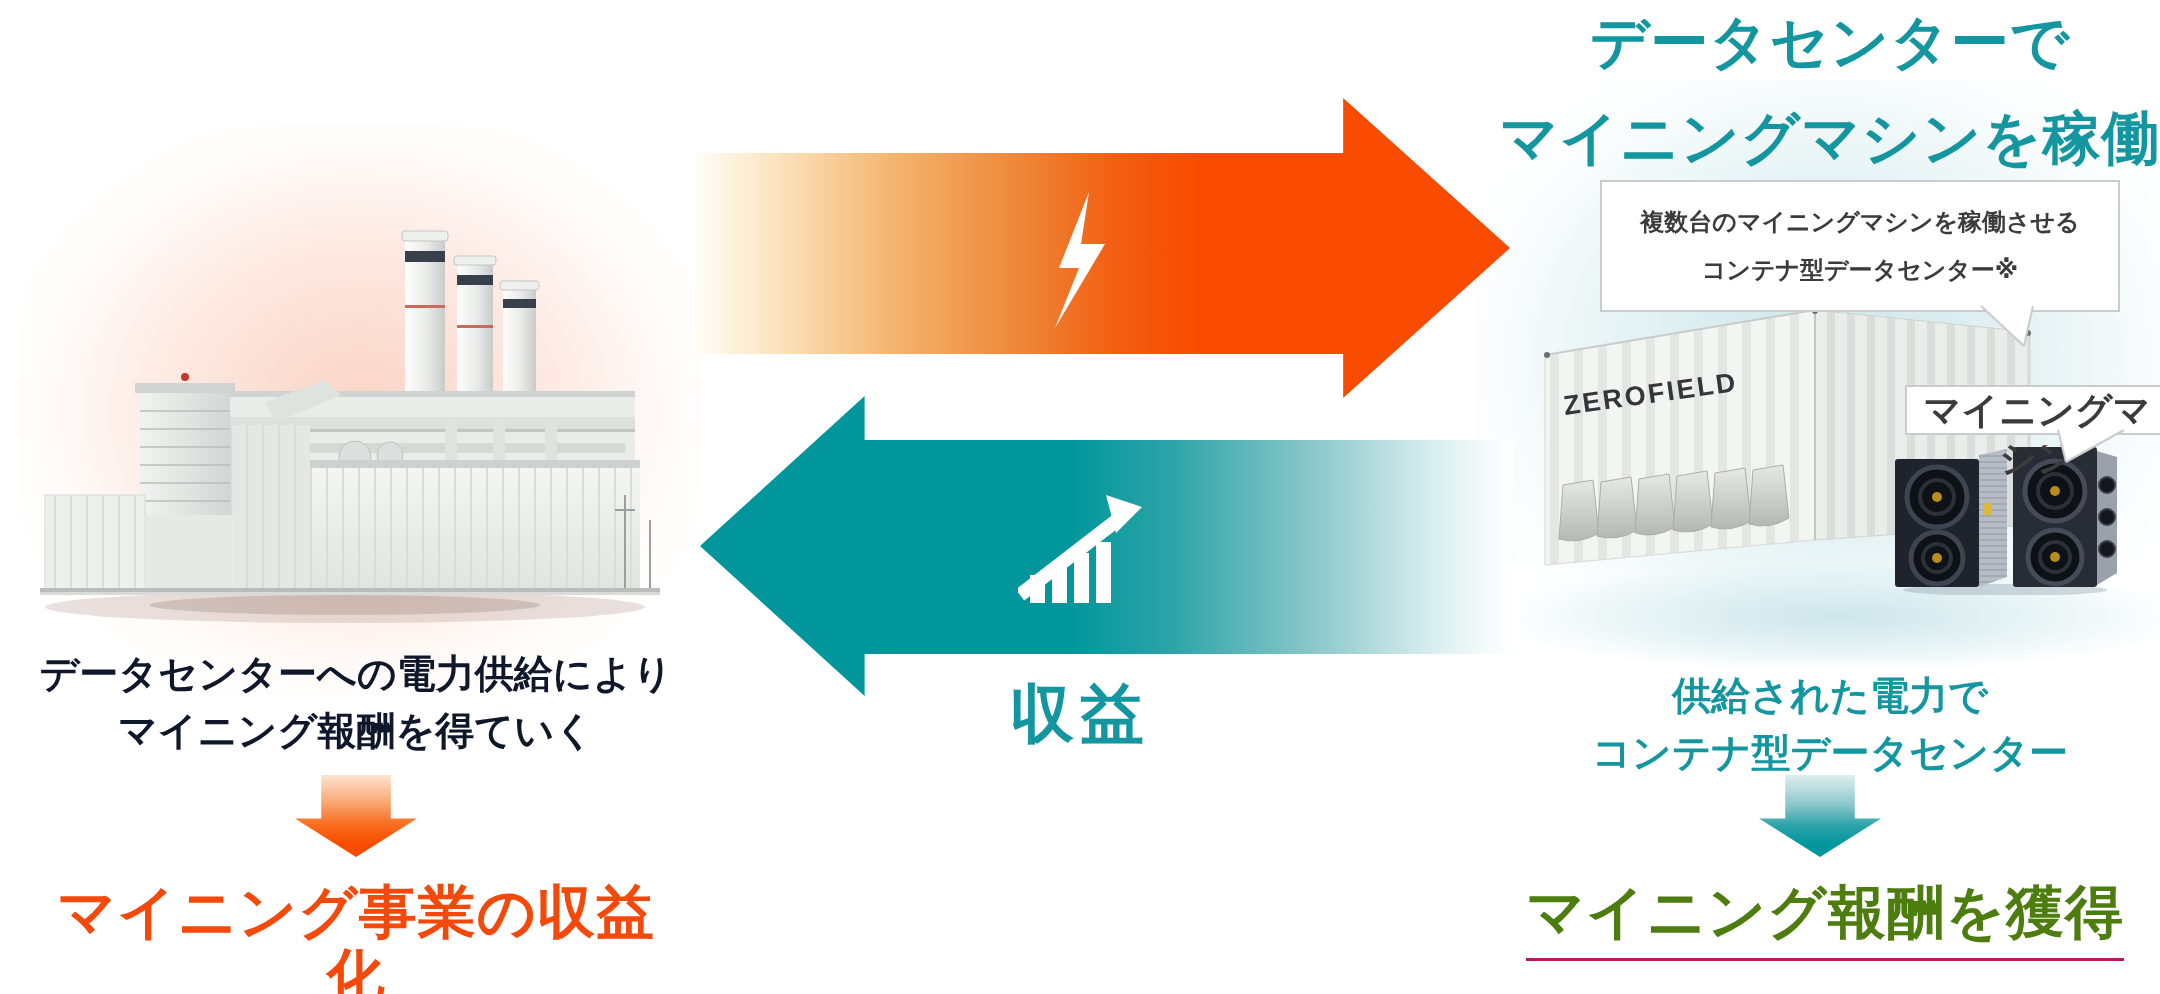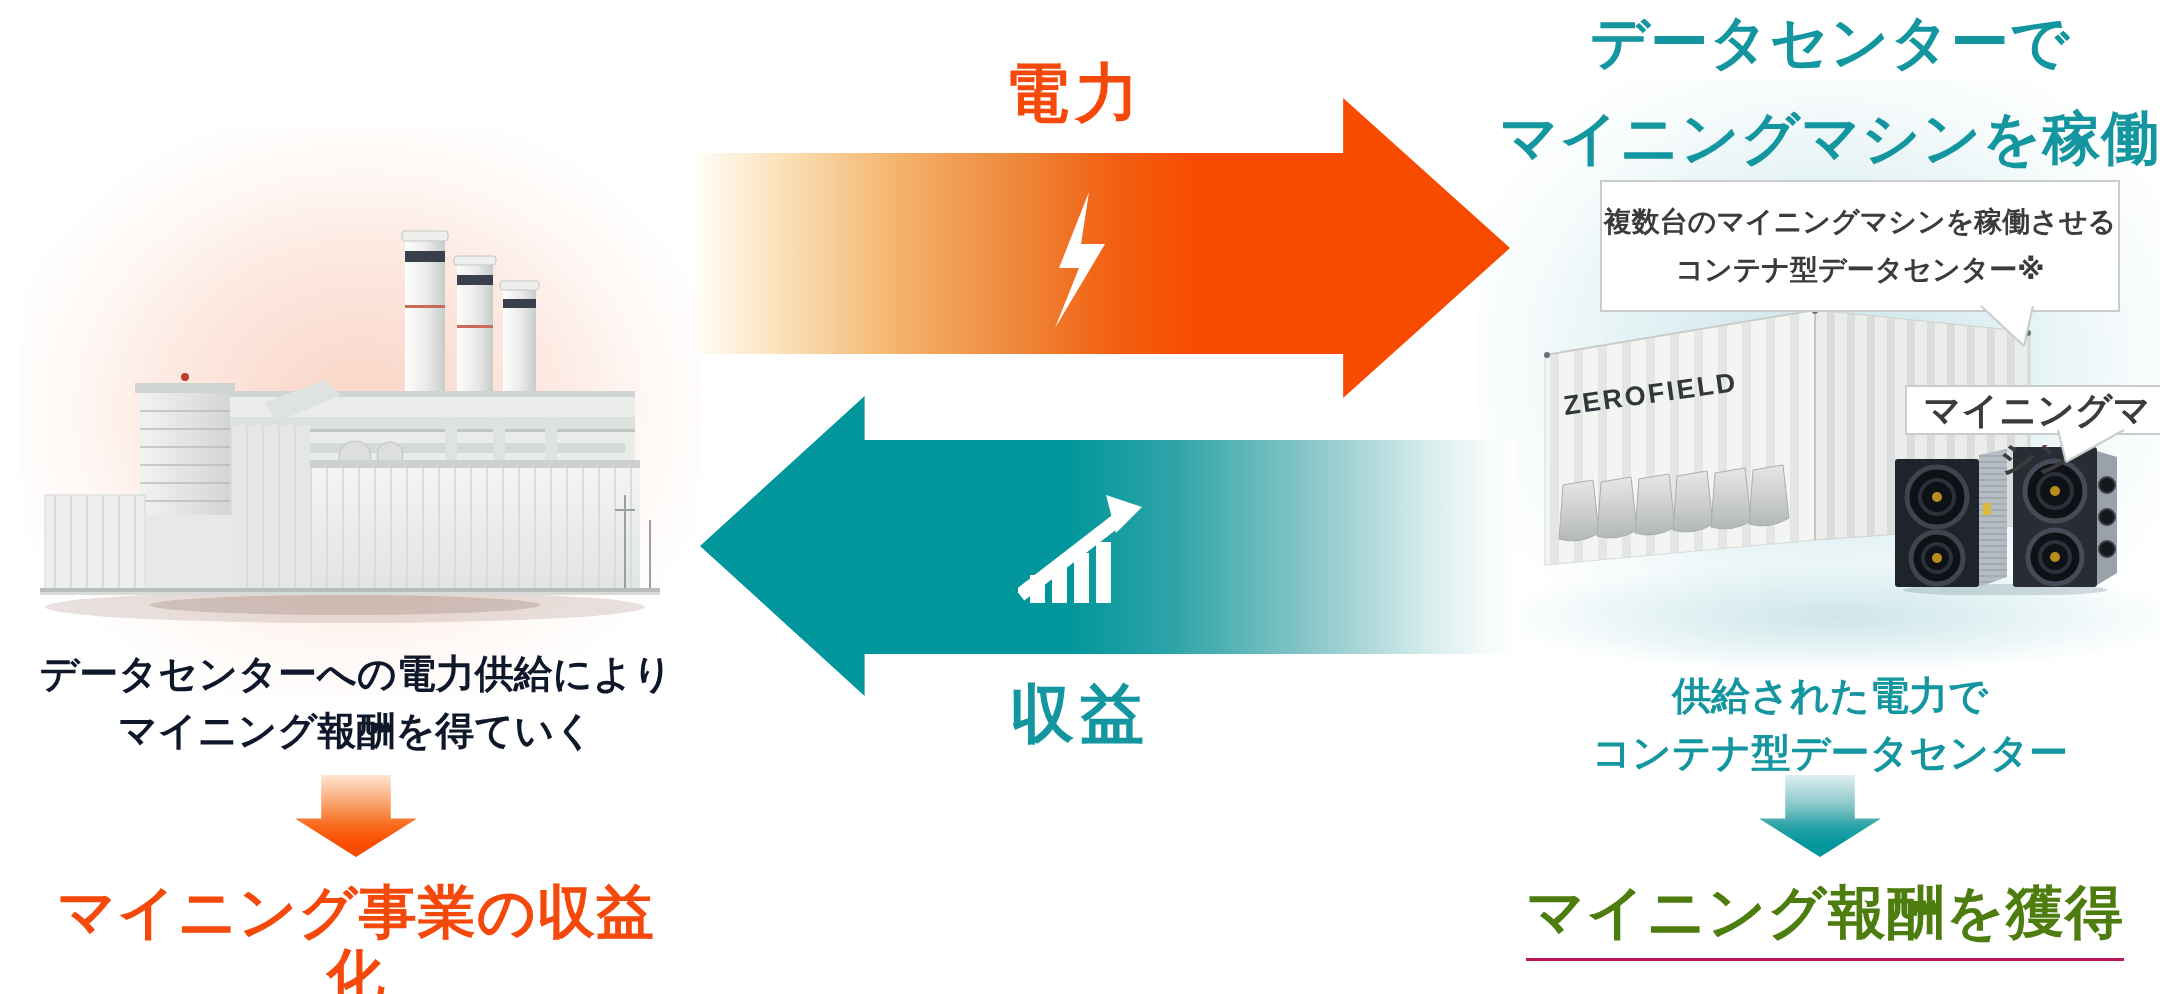--- a/index.html
+++ b/index.html
@@ -57,21 +57,21 @@
   .down-teal{left:1759px;top:775px;
     background:linear-gradient(180deg,#ddeff0 0%,#8fc9cc 35%,#2ba3a8 62%,#00969b 85%);}
   .result{width:640px;text-align:center;top:880px;}
   .result span{display:inline-block;font-weight:700;font-size:58px;line-height:64px;letter-spacing:1px;padding-bottom:14px;}
   .result-left{left:36px;}
   .result-left span{color:#f5490b;border-bottom:4px solid #f84b00;}
   .result-right{left:1515px;width:620px;}
   .result-right span{color:#4d7c0f;border-bottom:3px solid #be185d;}
   
   .callout{background:#ffffff;border:2px solid #c9cccd;z-index:6;text-align:center;color:#3b3b3b;font-weight:700;}
-  .callout-container{left:1600px;top:180px;width:520px;height:132px;font-size:28px;line-height:48px;padding-top:16px;box-sizing:border-box;}
+  .callout-container{left:1600px;top:180px;width:520px;height:132px;font-size:24px;line-height:48px;padding-top:16px;box-sizing:border-box;}
   .callout-machine{left:1905px;top:385px;width:264px;height:50px;font-size:37px;line-height:48px;box-sizing:border-box;font-family:Liberation Serif, serif;}
   .callout-tail{z-index:7;}
   .z3{z-index:3;} .z4{z-index:4;}
 </style>
 </head>
 <body>
 
 <div id="stage">
 
   <div class="abs glow-pink"></div>
@@ -167,21 +167,20 @@
 
   <div class="abs caption caption-left">
     <div>データセンターへの電力供給により</div>
     <div>マイニング報酬を得ていく</div>
   </div>
   <div class="abs down-arrow down-orange"></div>
   <div class="abs result result-left">
     <span>マイニング事業の収益化</span>
   </div>
 
-  <div class="abs flow-word word-power">電力</div>
   <div class="abs arrow-right"></div>
   <svg class="abs icon-bolt" viewBox="0 0 62 136">
     <polygon points="40,0 10,76 30,76 6,136 56,52 32,52" fill="#ffffff"></polygon>
   </svg>
 
   <div class="abs arrow-left"></div>
   <svg class="abs icon-chart" viewBox="0 0 124 112">
     <g fill="#ffffff">
       <rect x="12" y="80" width="15" height="28"></rect>
       <rect x="34" y="69" width="15" height="39"></rect>

